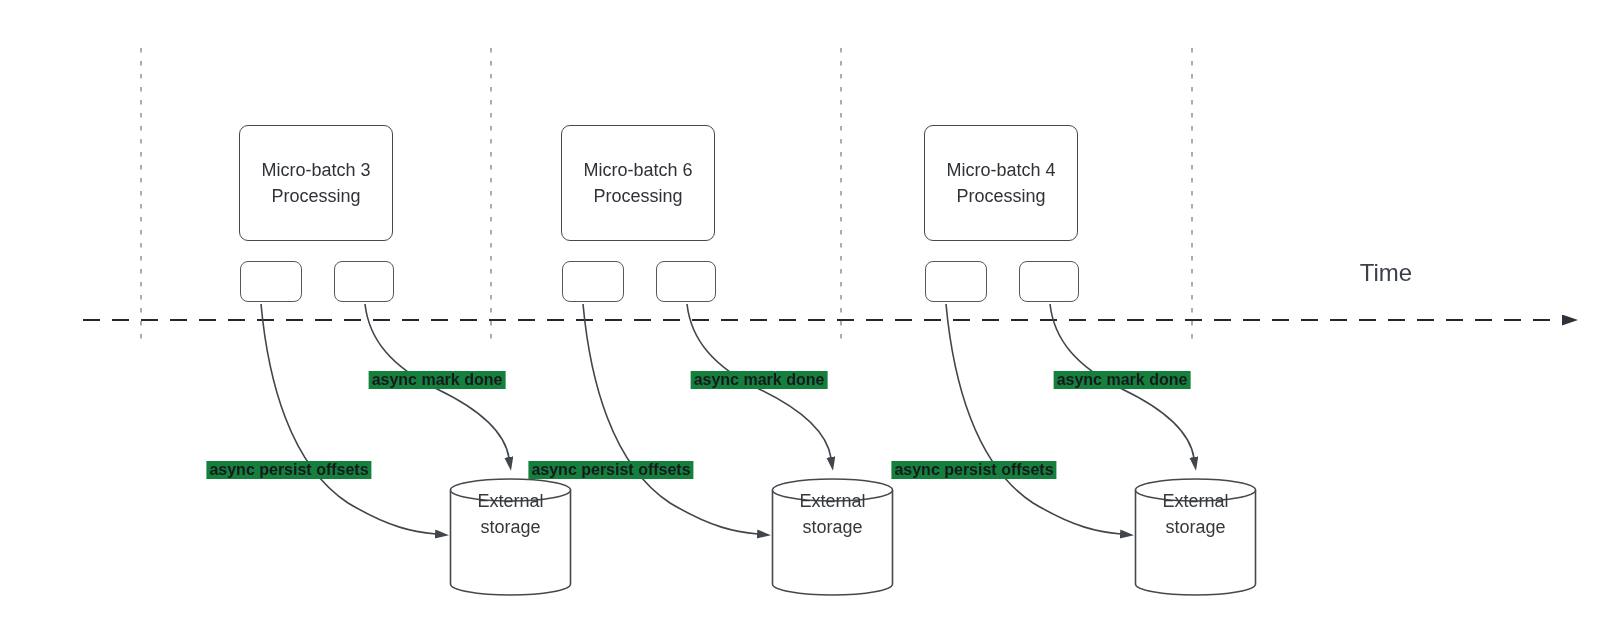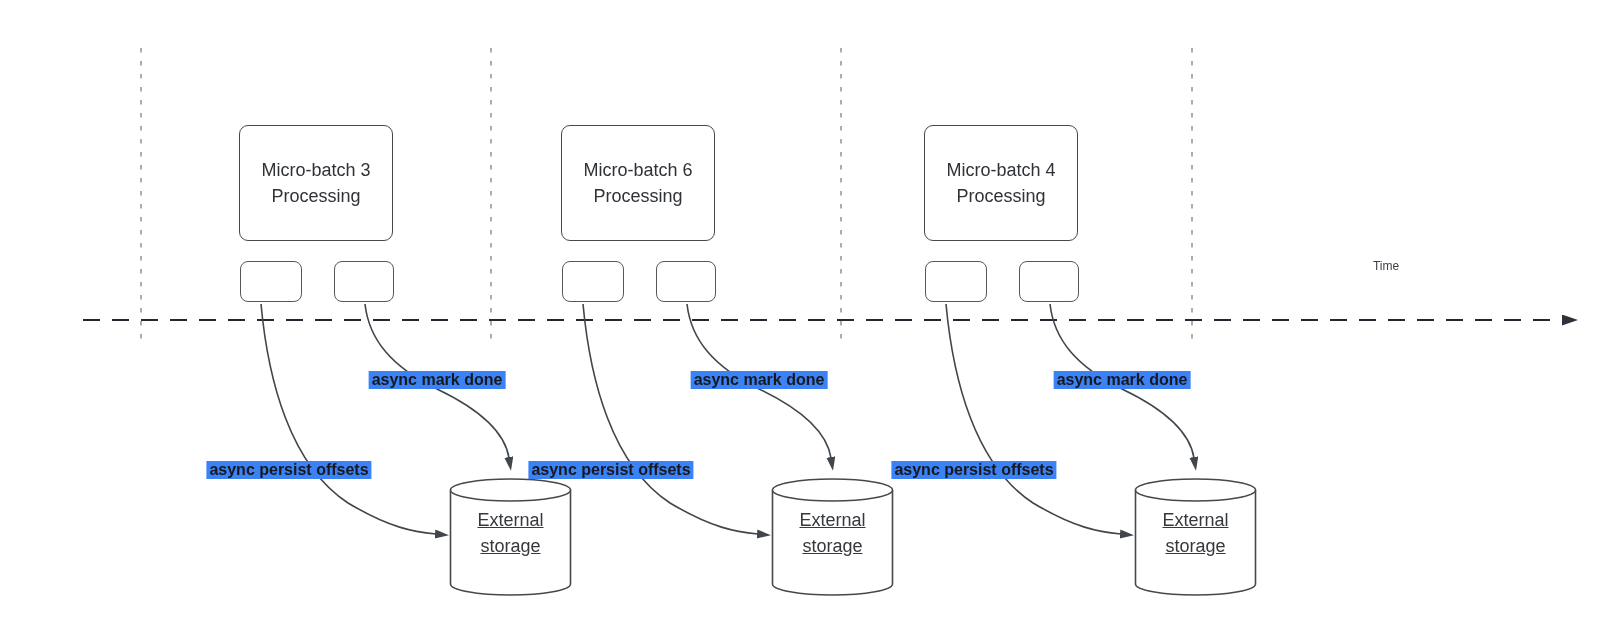--- a/index.html
+++ b/index.html
@@ -52,43 +52,42 @@
   }
   .small-a { left: 240px; width: 60px; }
   .small-b { left: 334px; width: 58px; }
   .async-label {
     position: absolute;
     transform: translateX(-50%);
     white-space: nowrap;
     font-size: 16px;
     font-weight: bold;
     color: #17191d;
-    background: #3b82f6;
+    background: #15803d;
     padding: 0 3px;
     line-height: 18px;
   }
   .label-done    { left: 437px; top: 371px; }
   .label-persist { left: 289px; top: 419px; margin-top: 42px; }
   .storage-text {
     position: absolute;
-    left: 440px; top: 507px;
+    left: 440px; top: 488px;
     width: 141px;
     text-align: center;
     font-size: 18px;
     line-height: 26px;
     color: #35383c;
-    text-decoration: underline;
   }
   .storage-text span { display: block; }
   .time-label {
     position: absolute;
     left: 1343px; top: 259px;
     width: 86px;
     text-align: center;
-    font-size: 12px;
+    font-size: 24px;
     color: #3a3f49;
   }
 </style>
 </head>
 <body>
 
 <div id="canvas">
 
   <svg id="diagram-svg" viewBox="0 0 1600 642" xmlns="http://www.w3.org/2000/svg">
     <defs>

